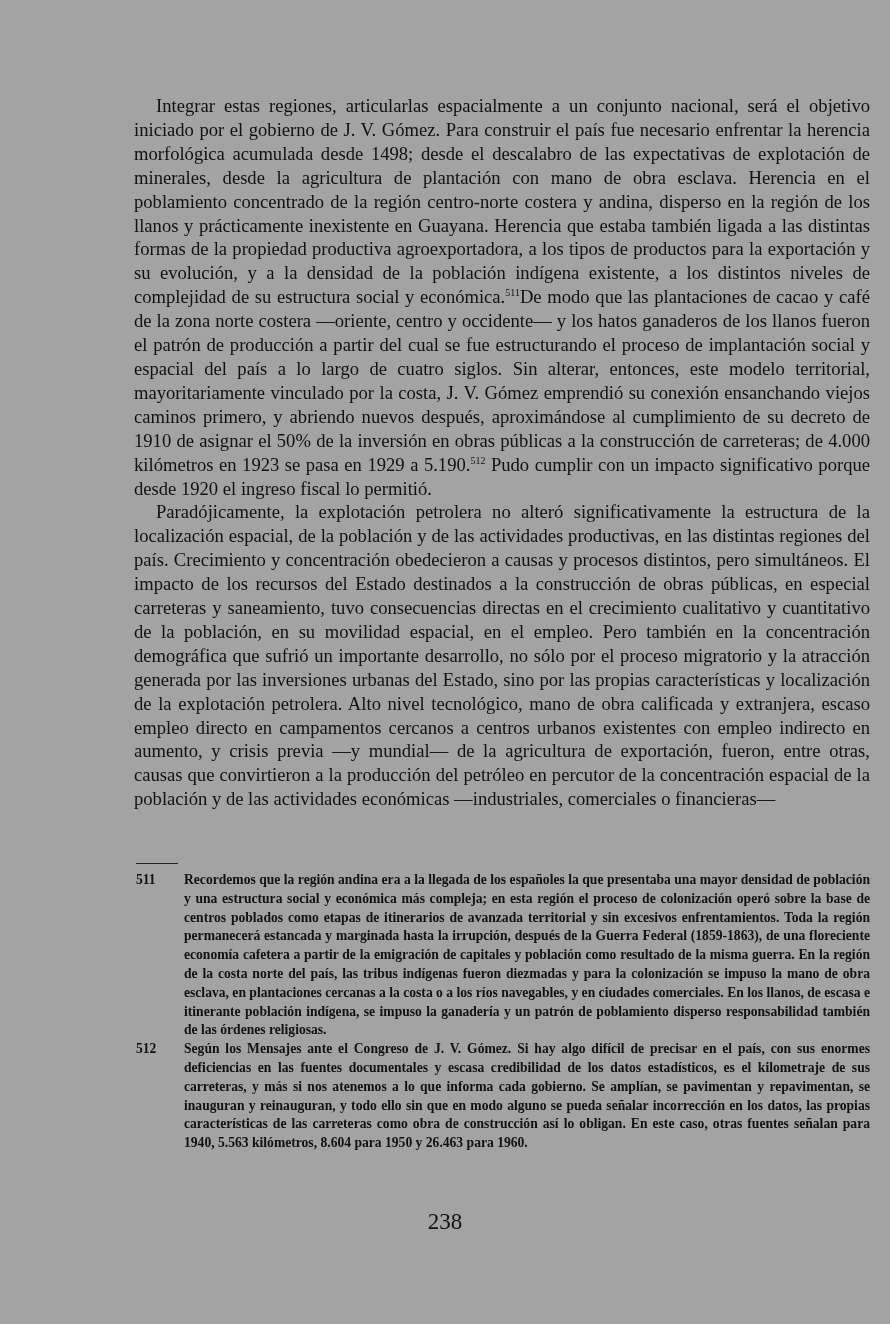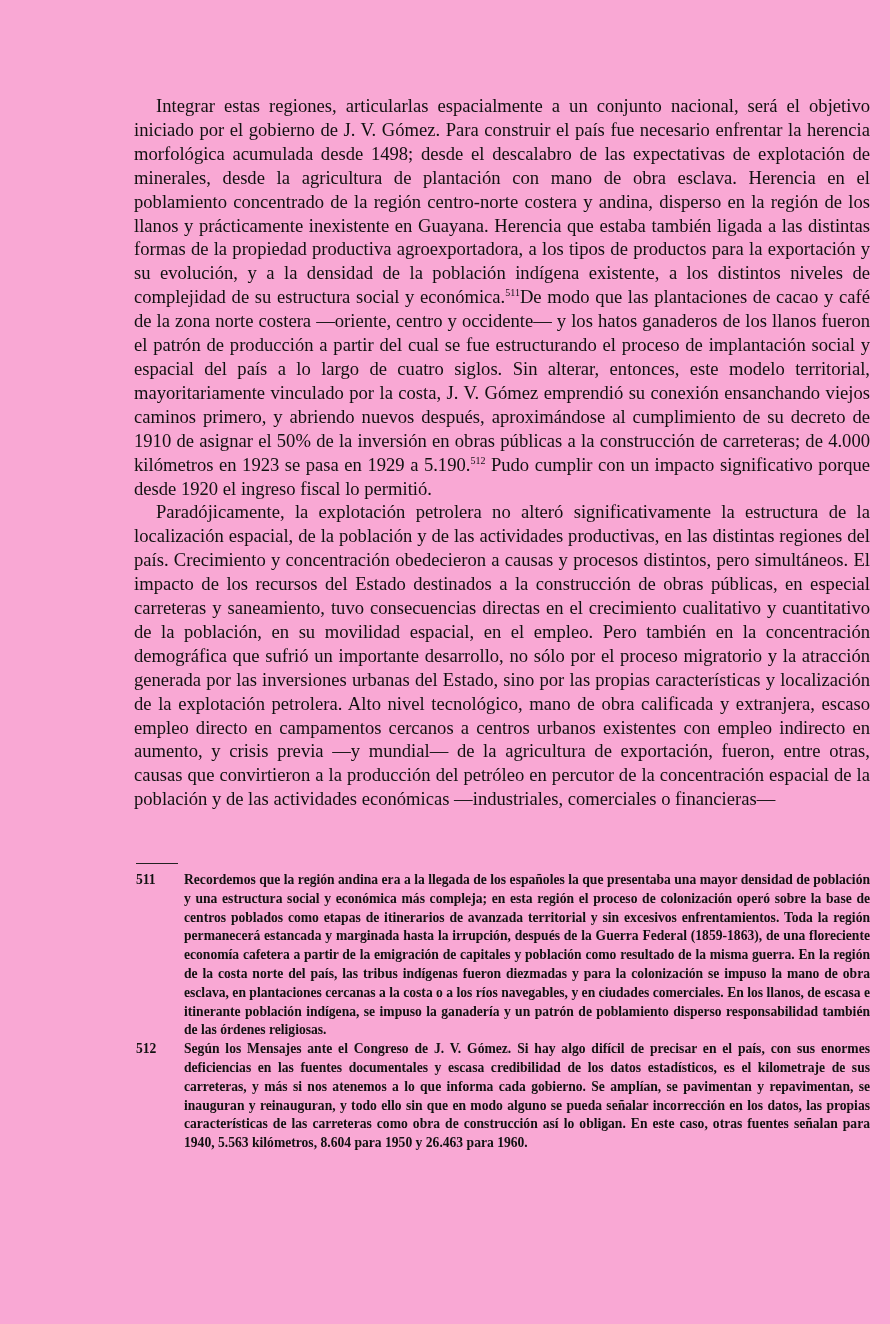--- a/index.html
+++ b/index.html
@@ -1,17 +1,17 @@
 <!DOCTYPE html>
 <html><head>
 <meta charset="utf-8">
 <style>
   html, body { margin: 0; padding: 0; background: #ffffff; }
   body { width: 890px; height: 1324px; position: relative; overflow: hidden; }
-  .page { position: absolute; left: 0; top: 0; width: 890px; height: 1324px; background: #f9a8d4; color: #111; font-family: "Liberation Serif", "DejaVu Serif", serif; }
+  .page { position: absolute; left: 0; top: 0; width: 890px; height: 1324px; background: #a3a3a3; color: #111; font-family: "Liberation Serif", "DejaVu Serif", serif; }
   .body-text { position: absolute; left: 134px; top: 94px; width: 736px; font-size: 18.6px; line-height: 23.9px; text-align: justify; }
   .body-text p { margin: 0; text-indent: 22px; }
   sup { font-size: 10px; line-height: 0; vertical-align: super; }
   .rule { position: absolute; left: 136px; top: 863px; width: 42px; border-top: 1px solid #222; }
   .notes { position: absolute; left: 136px; top: 871px; width: 734px; font-size: 13.6px; line-height: 18.8px; font-weight: bold; }
   .note { display: flex; margin-bottom: 0; }
   .note-num { width: 48px; flex: none; }
   .note-text { flex: 1; text-align: justify; }
   .page-number { position: absolute; left: 0; width: 890px; top: 1209px; text-align: center; font-size: 23px; }
 </style>
@@ -30,13 +30,14 @@
     <div class="note">
       <span class="note-num">511</span>
       <span class="note-text">Recordemos que la región andina era a la llegada de los españoles la que presentaba una mayor densidad de población y una estructura social y económica más compleja; en esta región el proceso de colonización operó sobre la base de centros poblados como etapas de itinerarios de avanzada territorial y sin excesivos enfrentamientos. Toda la región permanecerá estancada y marginada hasta la irrupción, después de la Guerra Federal (1859-1863), de una floreciente economía cafetera a partir de la emigración de capitales y población como resultado de la misma guerra. En la región de la costa norte del país, las tribus indígenas fueron diezmadas y para la colonización se impuso la mano de obra esclava, en plantaciones cercanas a la costa o a los ríos navegables, y en ciudades comerciales. En los llanos, de escasa e itinerante población indígena, se impuso la ganadería y un patrón de poblamiento disperso responsabilidad también de las órdenes religiosas.</span>
     </div>
     <div class="note">
       <span class="note-num">512</span>
       <span class="note-text">Según los Mensajes ante el Congreso de J. V. Gómez. Si hay algo difícil de precisar en el país, con sus enormes deficiencias en las fuentes documentales y escasa credibilidad de los datos estadísticos, es el kilometraje de sus carreteras, y más si nos atenemos a lo que informa cada gobierno. Se amplían, se pavimentan y repavimentan, se inauguran y reinauguran, y todo ello sin que en modo alguno se pueda señalar incorrección en los datos, las propias características de las carreteras como obra de construcción así lo obligan. En este caso, otras fuentes señalan para 1940, 5.563 kilómetros, 8.604 para 1950 y 26.463 para 1960.</span>
     </div>
   </div>
 
+  <div class="page-number">238</div>
 </div>
 
 </body></html>

